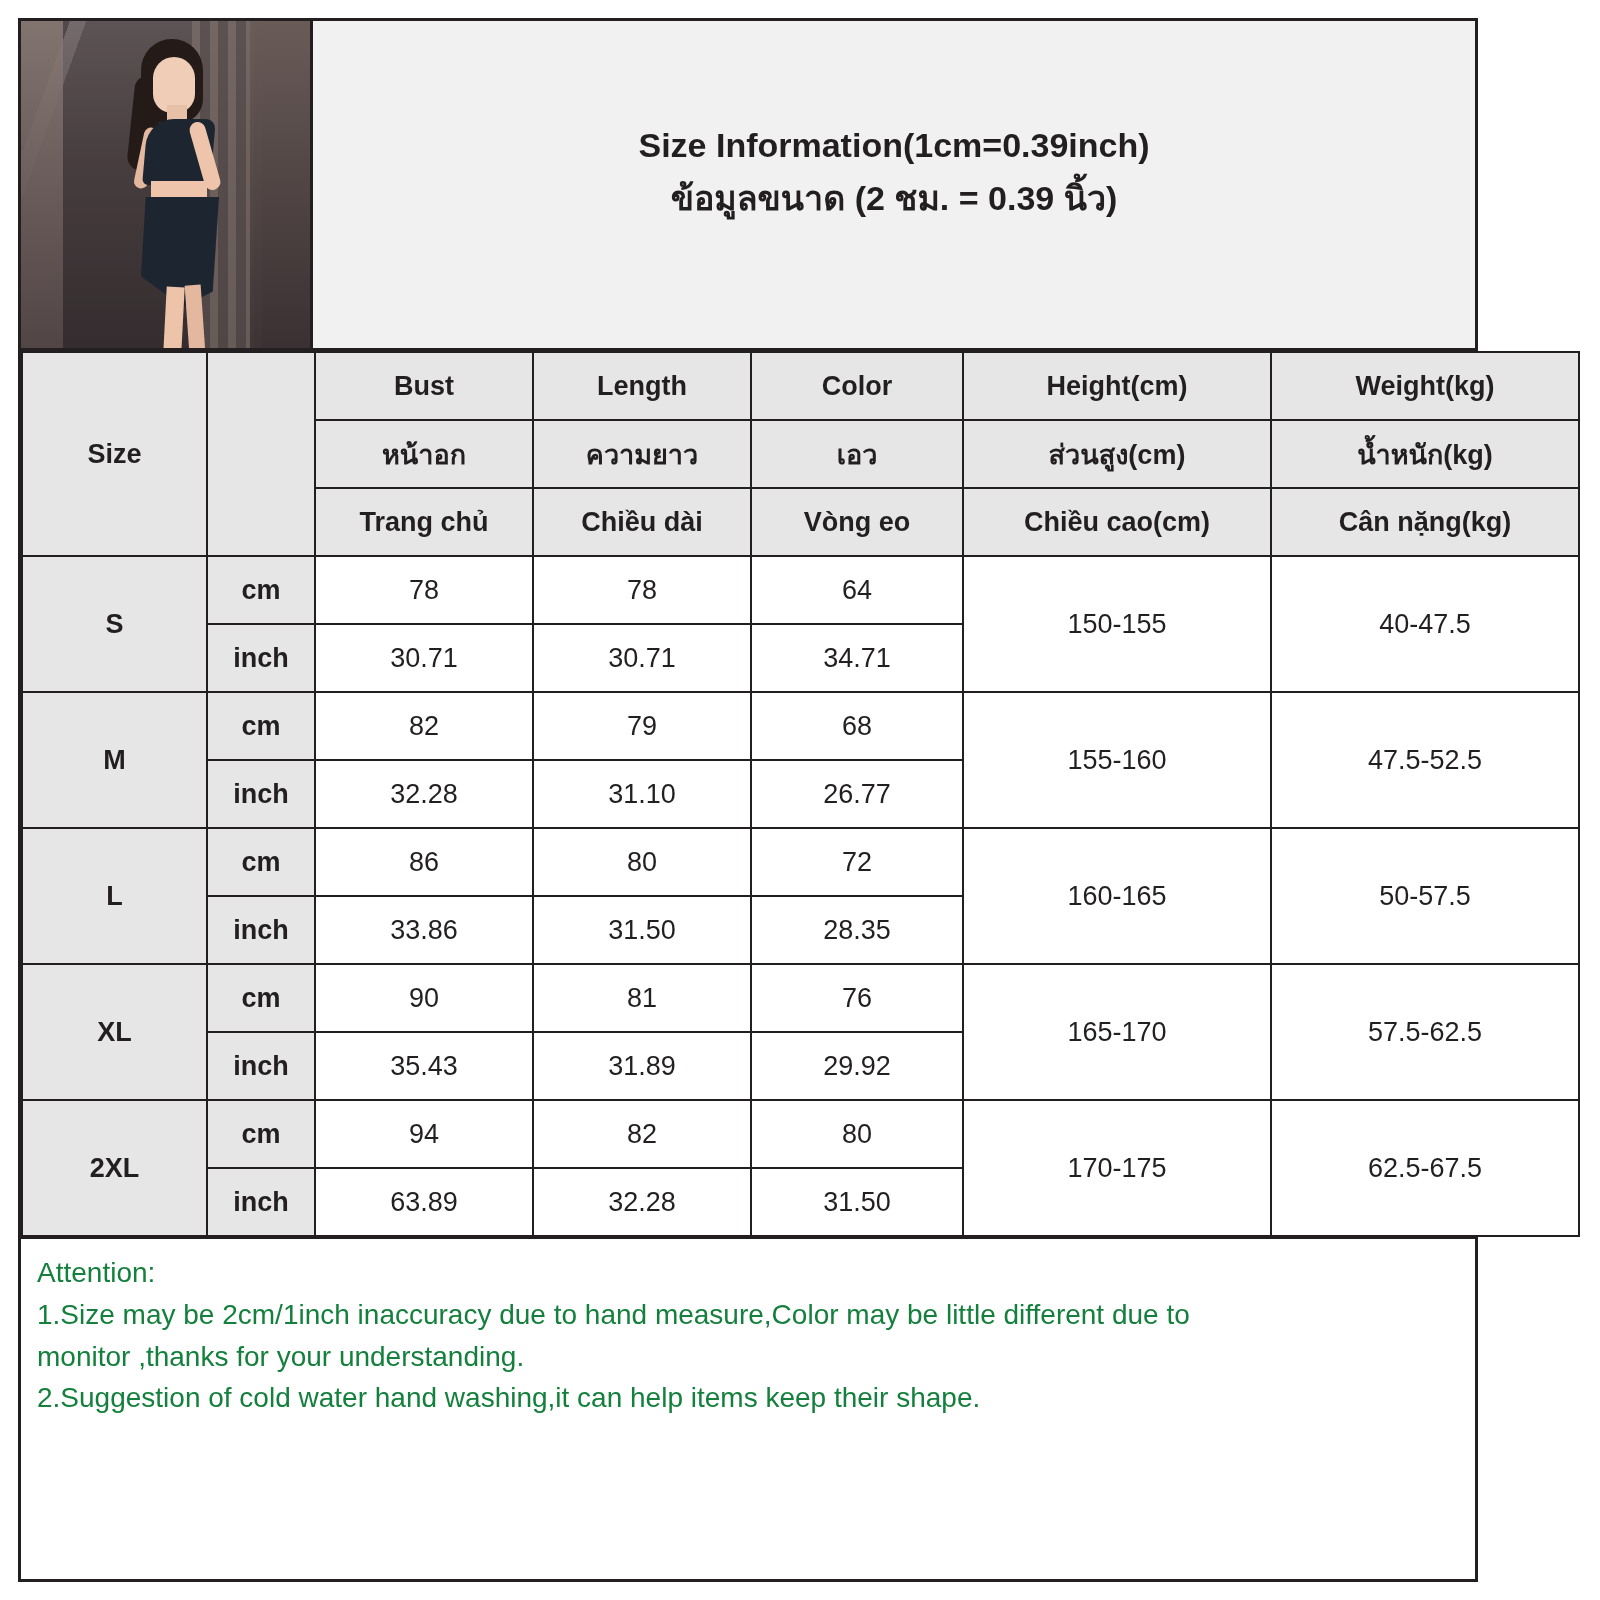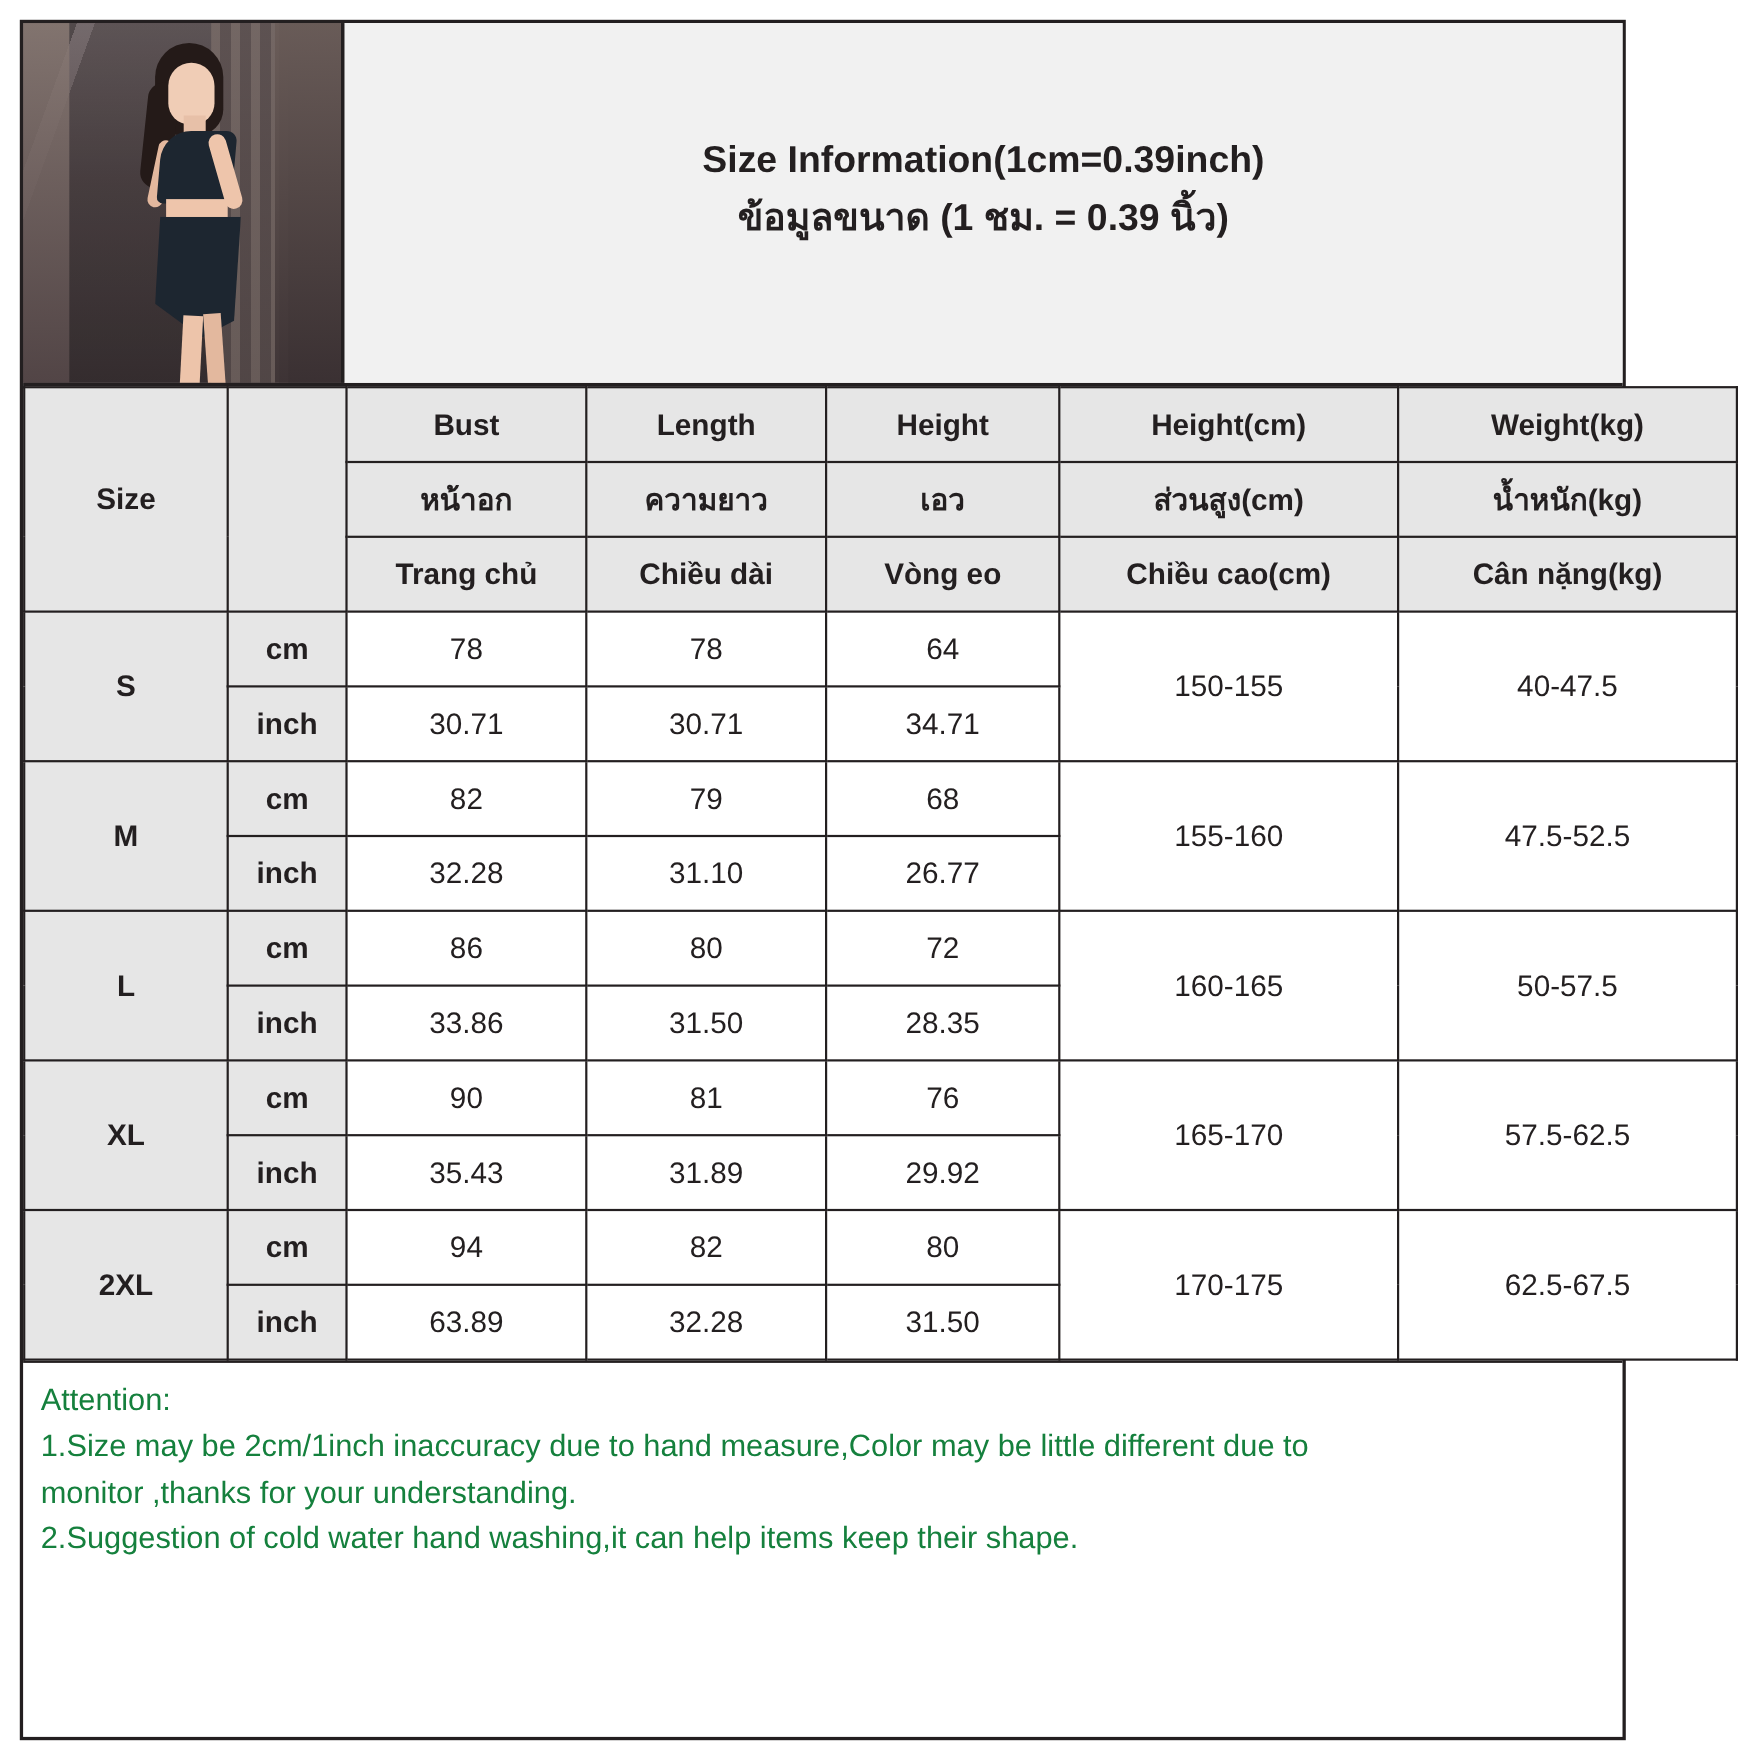--- a/index.html
+++ b/index.html
@@ -202,42 +202,42 @@
             <div class="m-mid"></div>
             <div class="m-skirt"></div>
             <div class="m-leg1"></div>
             <div class="m-leg2"></div>
           </div>
         </div>
 
       </div>
       <div class="title-cell">
         <div class="title-line">Size Information(1cm=0.39inch)</div>
-        <div class="title-line">ข้อมูลขนาด (1 ชม. = 0.39 นิ้ว)</div>
+        <div class="title-line">ข้อมูลขนาด (2 ชม. = 0.39 นิ้ว)</div>
       </div>
     </div>
 
     <table class="size-table">
       <colgroup>
         <col class="c-size">
           <col class="c-unit">
           <col class="c-bust">
         <col class="c-length">
           <col class="c-waist">
           <col class="c-height">
           <col class="c-weight">
       </colgroup>
       <tbody>
 
         <tr>
           <td class="size-big" rowspan="3">Size</td>
           <td class="hdr" rowspan="3"></td>
           <td class="hdr">Bust</td>
           <td class="hdr">Length</td>
-          <td class="hdr">Height</td>
+          <td class="hdr">Color</td>
           <td class="hdr">Height(cm)</td>
           <td class="hdr">Weight(kg)</td>
         </tr>
 
         <tr>
           <td class="hdr thai">หน้าอก</td>
           <td class="hdr thai">ความยาว</td>
           <td class="hdr thai">เอว</td>
           <td class="hdr thai">ส่วนสูง(cm)</td>
           <td class="hdr thai">น้ำหนัก(kg)</td>

